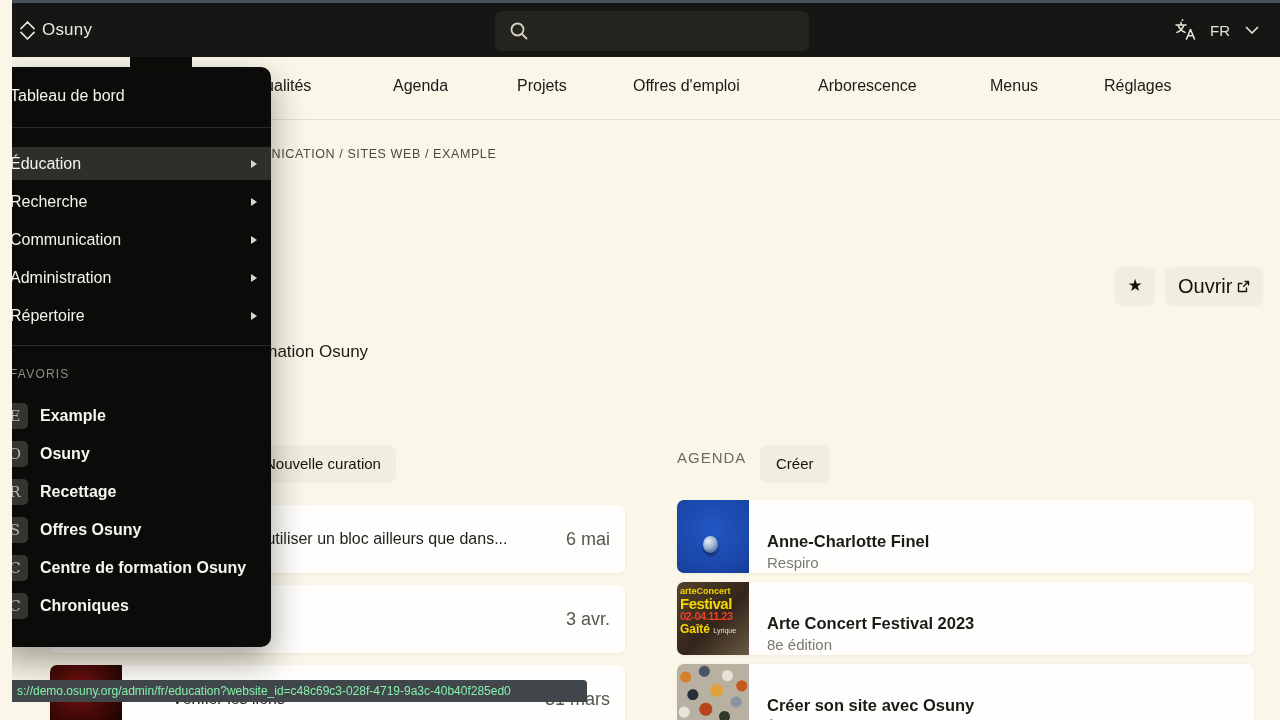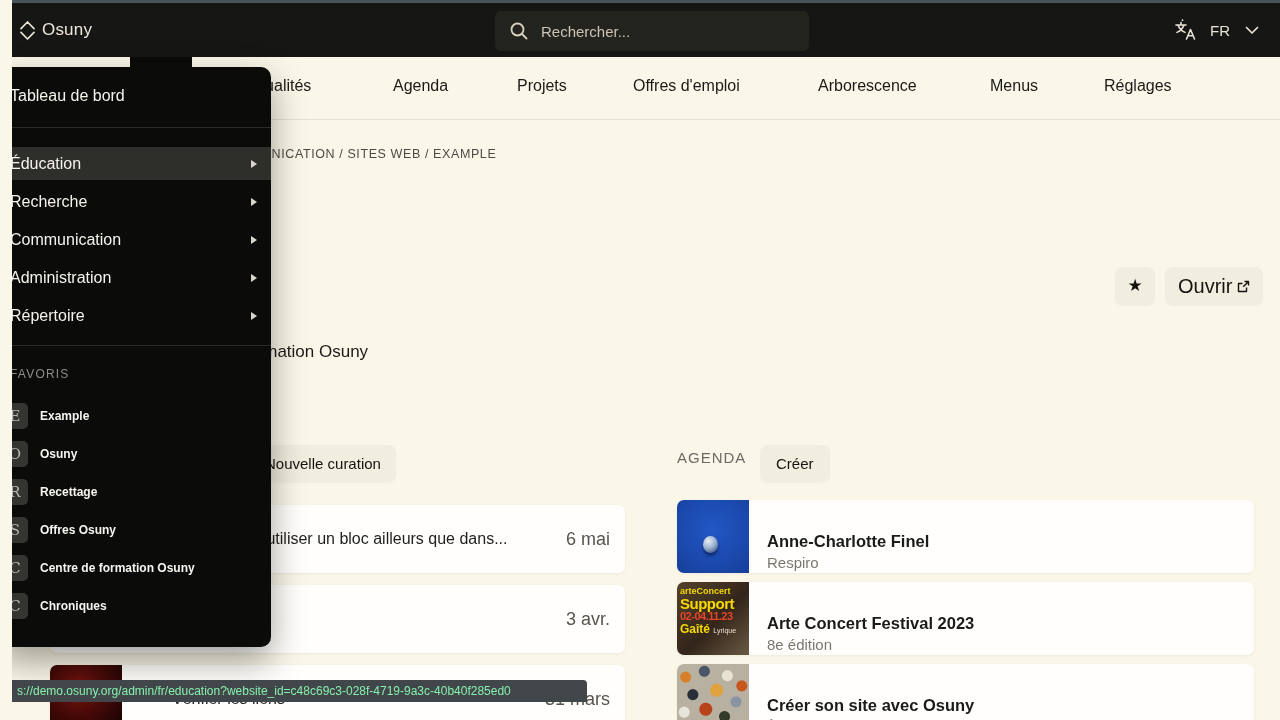--- a/index.html
+++ b/index.html
@@ -90,21 +90,21 @@
               padding:0 14px 0 12px; color:#f5f3ec; font-size:16px; cursor:pointer; }
   .menu-row.hl { background:#2e2e2b; }
   .menu-dash { top:11px; height:36px; font-weight:500; }
   .menu-div { position:absolute; left:0; width:273px; height:1px; background:#2b2b28; }
   .submenu-arrow { margin-left:auto; width:0; height:0; border-left:6px solid #d8d6cc;
                    border-top:4.5px solid transparent; border-bottom:4.5px solid transparent; }
   .fav-label { position:absolute; left:12px; top:300px; font-size:12px; letter-spacing:1.2px; color:#8f8f88; }
   .fav-row { position:absolute; left:0; width:273px; height:38px; display:flex; align-items:center; cursor:pointer; }
   .fav-badge { position:absolute; left:4px; width:26px; height:26px; border-radius:5px; background:#343430;
                color:#b8b8b0; font-family:"DejaVu Serif", serif; font-size:15px; line-height:26px; text-align:center; }
-  .fav-name { position:absolute; left:42px; color:#f7f5ef; font-size:12px; font-weight:600; white-space:nowrap; }
+  .fav-name { position:absolute; left:42px; color:#f7f5ef; font-size:16px; font-weight:600; white-space:nowrap; }
 
   
   .status-tooltip { position:absolute; left:0; top:680px; width:575px; height:22px; background:#40464a;
                     border-radius:0 4px 0 0; color:#86efac; font-size:12px; line-height:22px;
                     padding-left:5px; white-space:nowrap; z-index:60; }
 </style>
 </head>
 <body>
 
 <div id="screen">
@@ -120,21 +120,20 @@
       </span>
       <span class="logo-text">Osuny</span>
     </div>
     <div class="searchbox">
       <span class="icon-btn">
         <svg width="20" height="20" viewBox="0 0 20 20">
             <circle cx="8.5" cy="8.5" r="6" stroke="#d6d1c0" stroke-width="1.8" fill="none"></circle>
             <line x1="13" y1="13" x2="17.5" y2="17.5" stroke="#d6d1c0" stroke-width="1.8" stroke-linecap="round"></line>
           </svg>
       </span>
-      <input type="text" placeholder="Rechercher..." style="">
     </div>
     <div class="topbar-right">
       <span class="icon-btn">
         <svg width="26" height="26" viewBox="0 0 26 26">
           <path d="M4 8 h10 M9 5.5 v2.5 M6 8 c1.2 3.4 4 6 7 7.4 M12 8 c-1.2 3.4-4 6-7 7.4" stroke="#e8e3d5" stroke-width="1.6" fill="none" stroke-linecap="round" stroke-linejoin="round"></path>
           <circle cx="10.5" cy="3.2" r="0.9" fill="#e8e3d5"></circle>
           <path d="M14.5 22 L18.5 12.5 L22.5 22 M15.9 18.8 h5.2" stroke="#e8e3d5" stroke-width="1.6" fill="none" stroke-linecap="round" stroke-linejoin="round"></path>
         </svg>
       </span>
       <span class="lang-label">FR</span>
@@ -202,21 +201,21 @@
         <span class="blob"></span>
       </div>
     <div class="agenda-text">
       <div class="agenda-title">Anne-Charlotte Finel</div>
       <div class="agenda-sub">Respiro</div>
     </div>
   </div>
   <div class="card agenda-card" style="top:582px;">
     <div class="agenda-thumb thumb-arte">
       <div class="l1">arteConcert</div>
-      <div class="l2">Support</div>
+      <div class="l2">Festival</div>
       <div class="l3">02-04.11.23</div>
       <div class="l4"><span>Gaîté</span> <small>Lyrique</small></div>
     </div>
     <div class="agenda-text">
       <div class="agenda-title">Arte Concert Festival 2023</div>
       <div class="agenda-sub">8e édition</div>
     </div>
   </div>
   <div class="card agenda-card" style="top:664px;">
     <div class="agenda-thumb thumb-confetti"></div>

